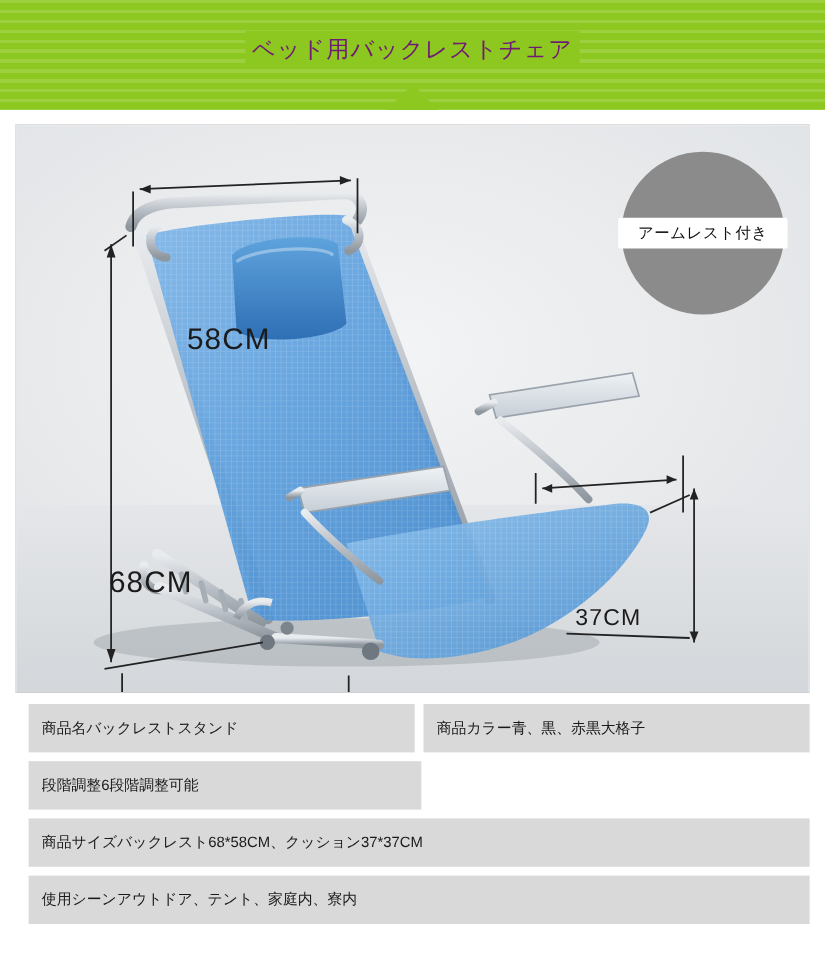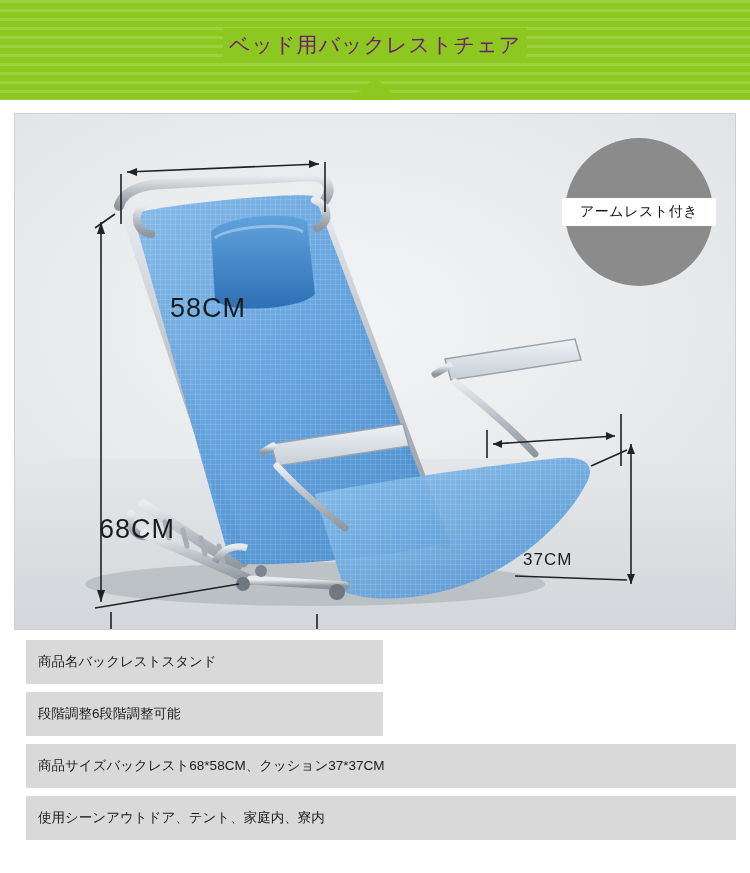--- a/index.html
+++ b/index.html
@@ -70,21 +70,21 @@
   }
 
   
   .dim{
     position:absolute;
     color:#1b1b1b;
     font-size:27px;
     letter-spacing:1px;
     white-space:nowrap;
   }
-  .dim.small{font-size:17px;}
+  .dim.small{font-size:21px;}
 
   
   .badge{
     position:absolute;right:22px;top:24px;
     width:148px;height:148px;border-radius:50%;
     background:#8b8b8b;
     display:flex;align-items:center;justify-content:center;
   }
   .badge-label{
     background:#ffffff;
@@ -254,20 +254,21 @@
     <div class="badge">
       <span class="badge-label">アームレスト付き</span>
     </div>
   </div>
 </div>
 
 <div class="specs">
 
   <div class="spec-row">
     <div class="spec-cell half">商品名バックレストスタンド</div>
+    <div class="spec-cell half">商品カラー青、黒、赤黒大格子</div>
   </div>
 
   <div class="spec-row">
     <div class="spec-cell half">段階調整6段階調整可能</div>
   </div>
 
   <div class="spec-row">
     <div class="spec-cell full">
       <span>商品サイズバックレスト68*58CM、クッション37*37CM</span>
     </div>

